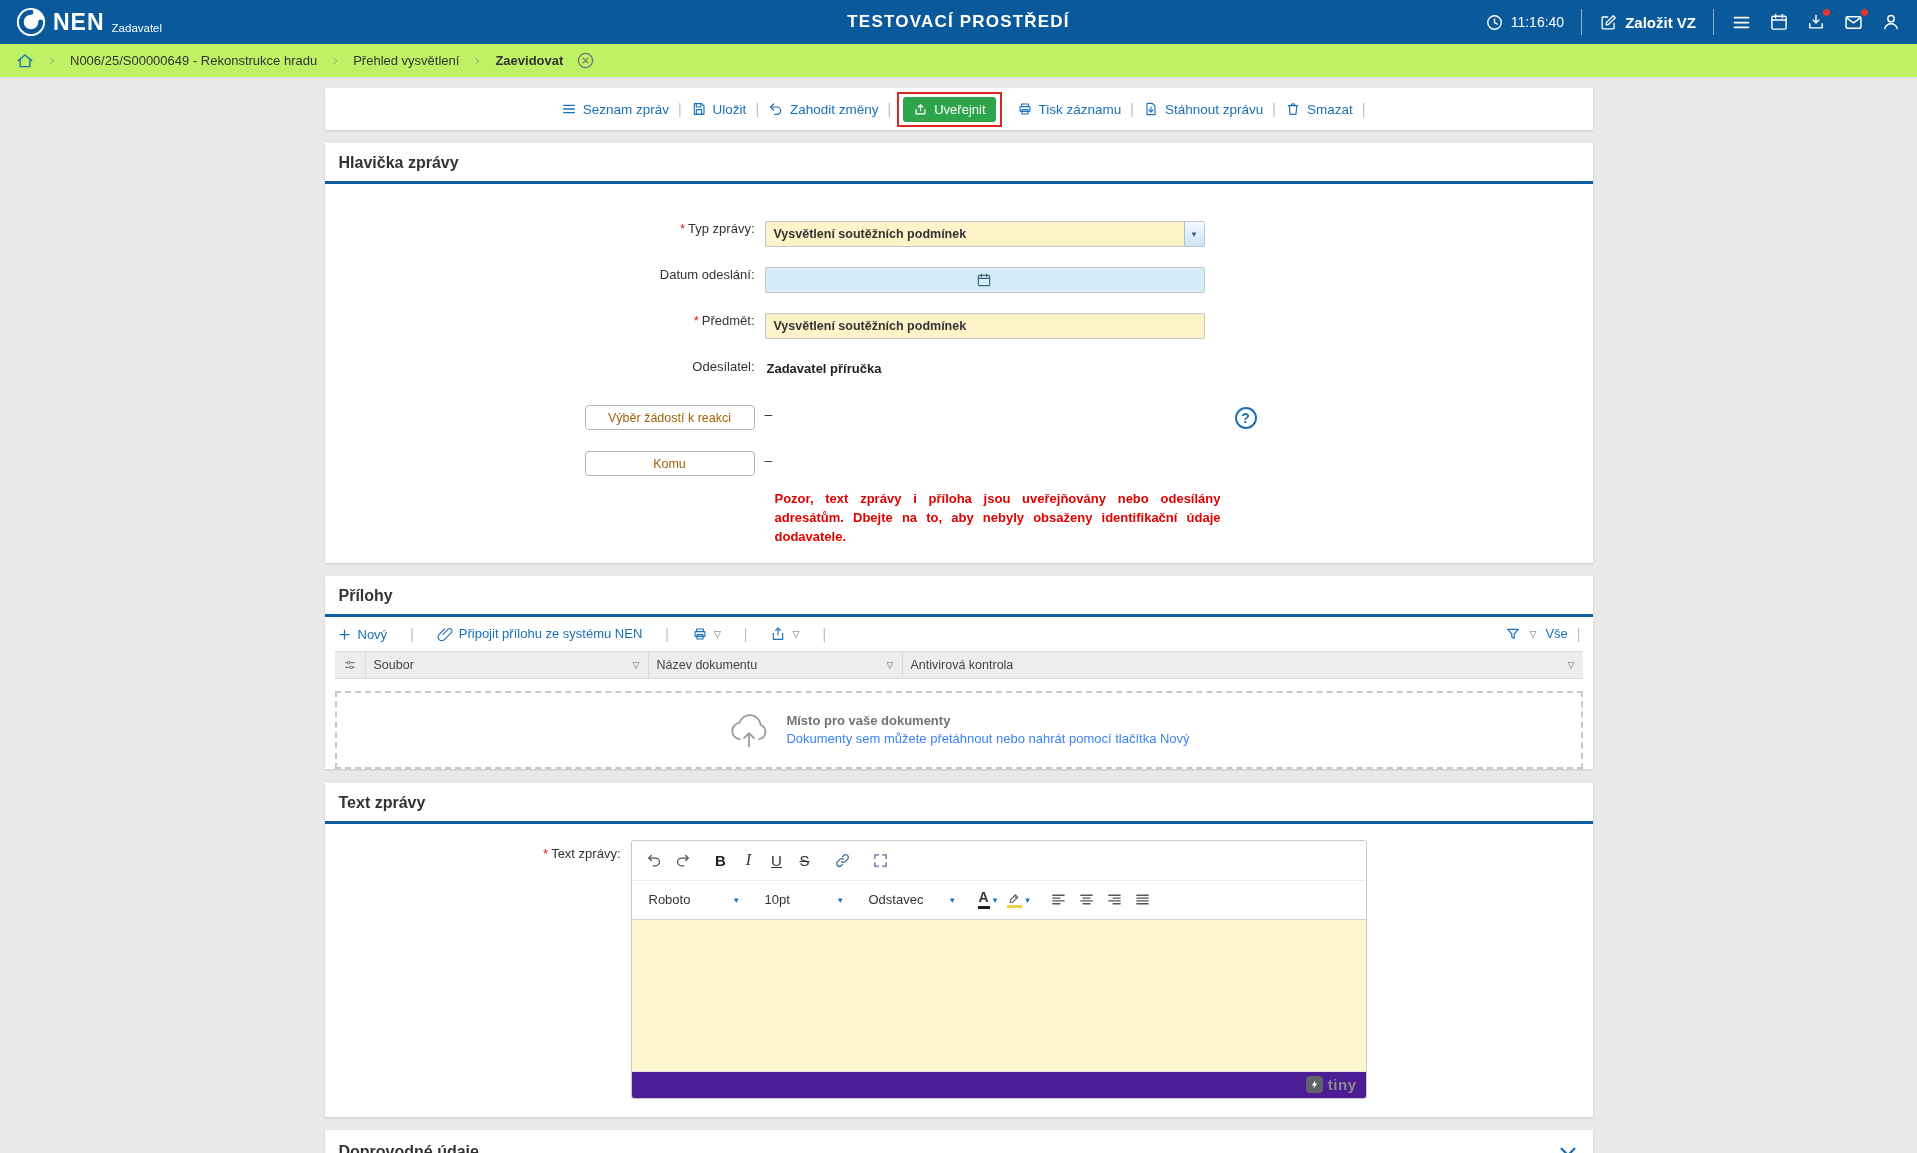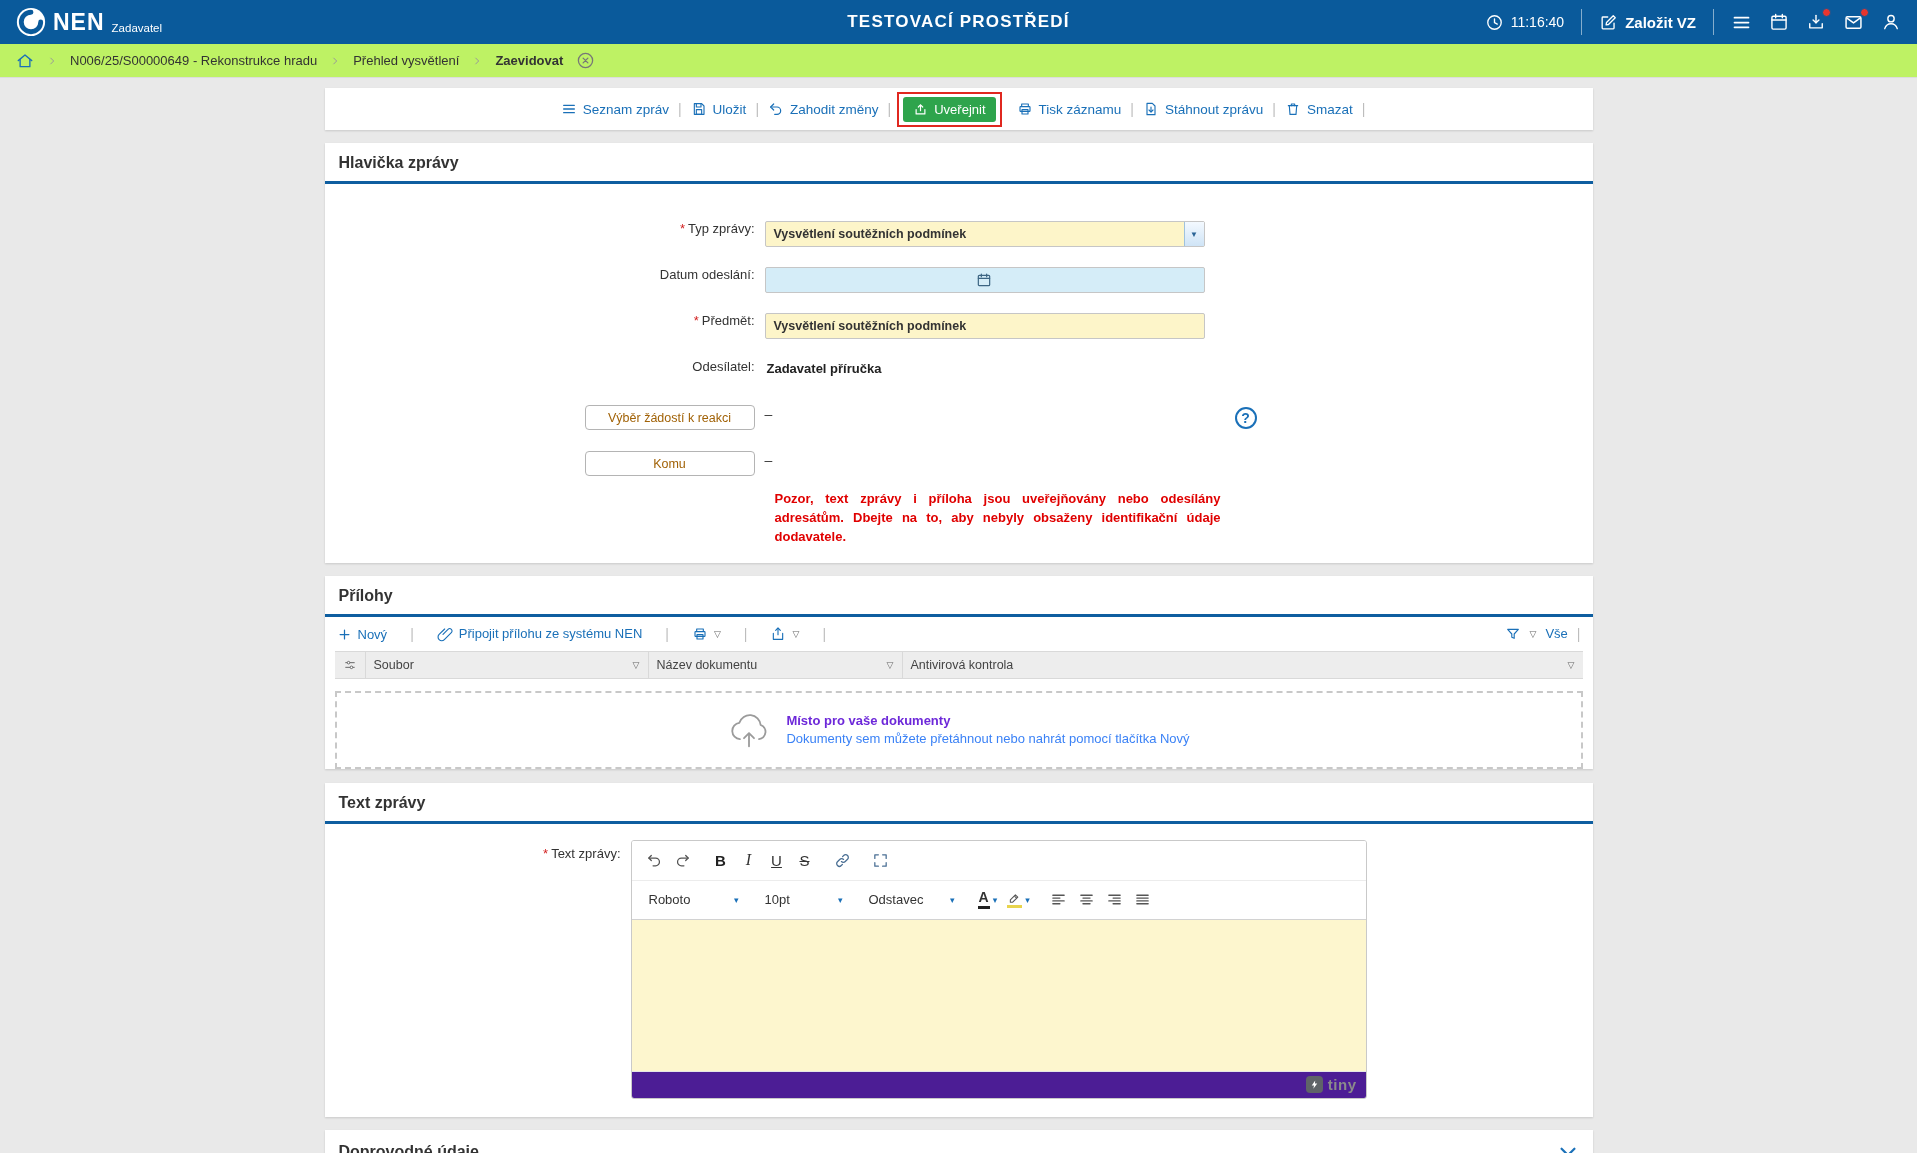--- a/index.html
+++ b/index.html
@@ -62,21 +62,21 @@
   .at-link { display: inline-flex; align-items: center; gap: 6px; cursor: pointer; color: #1a70b8; white-space: nowrap; }
   .at-right { margin-left: auto; display: flex; align-items: center; gap: 9px; }
   .fglyph { font-size: 9px; color: #666; cursor: pointer; }
   .at-thead { margin: 0 10px; display: flex; height: 28px; background: #ededed; border-top: 1px solid #d9d9d9; border-bottom: 1px solid #d9d9d9; align-items: stretch; font-size: 12.5px; color: #444; }
   .th { display: flex; align-items: center; justify-content: space-between; padding: 0 8px; border-left: 1px solid #d9d9d9; cursor: pointer; }
   .th-icon { width: 30px; display: flex; align-items: center; justify-content: center; border-left: none; cursor: pointer; }
   .th-soubor { width: 283px; }
   .th-nazev { width: 254px; }
   .th-antivir { flex: 1; }
   .dz { margin: 12px 10px 14px; border: 2px dashed #c8c8c8; height: 78px; display: flex; align-items: center; justify-content: center; gap: 15px; cursor: pointer; }
-  .dz-title { font-size: 13px; font-weight: bold; color: #6d28d9; margin-bottom: 3px; }
+  .dz-title { font-size: 13px; font-weight: bold; color: #737373; margin-bottom: 3px; }
   .dz-sub { font-size: 13px; color: #3b82f6; }
 
   
   .ed-row { display: flex; padding: 16px 0 18px; }
   .ed-label { width: 306px; text-align: right; padding-right: 10px; font-size: 13px; color: #333; flex: none; padding-top: 6px; }
   .editor { width: 736px; border: 1px solid #c9c9c9; border-radius: 3px; overflow: hidden; }
   .ed-t1, .ed-t2 { height: 39px; display: flex; align-items: center; padding: 0 10px; gap: 2px; background: #fff; }
   .ed-t2 { border-top: 1px solid #ececec; }
   .ebtn { min-width: 26px; height: 26px; display: flex; align-items: center; justify-content: center; color: #555; font-size: 14px; border-radius: 3px; cursor: pointer; }
   .ebtn.bL { font-weight: bold; color: #222; font-size: 15px; }

